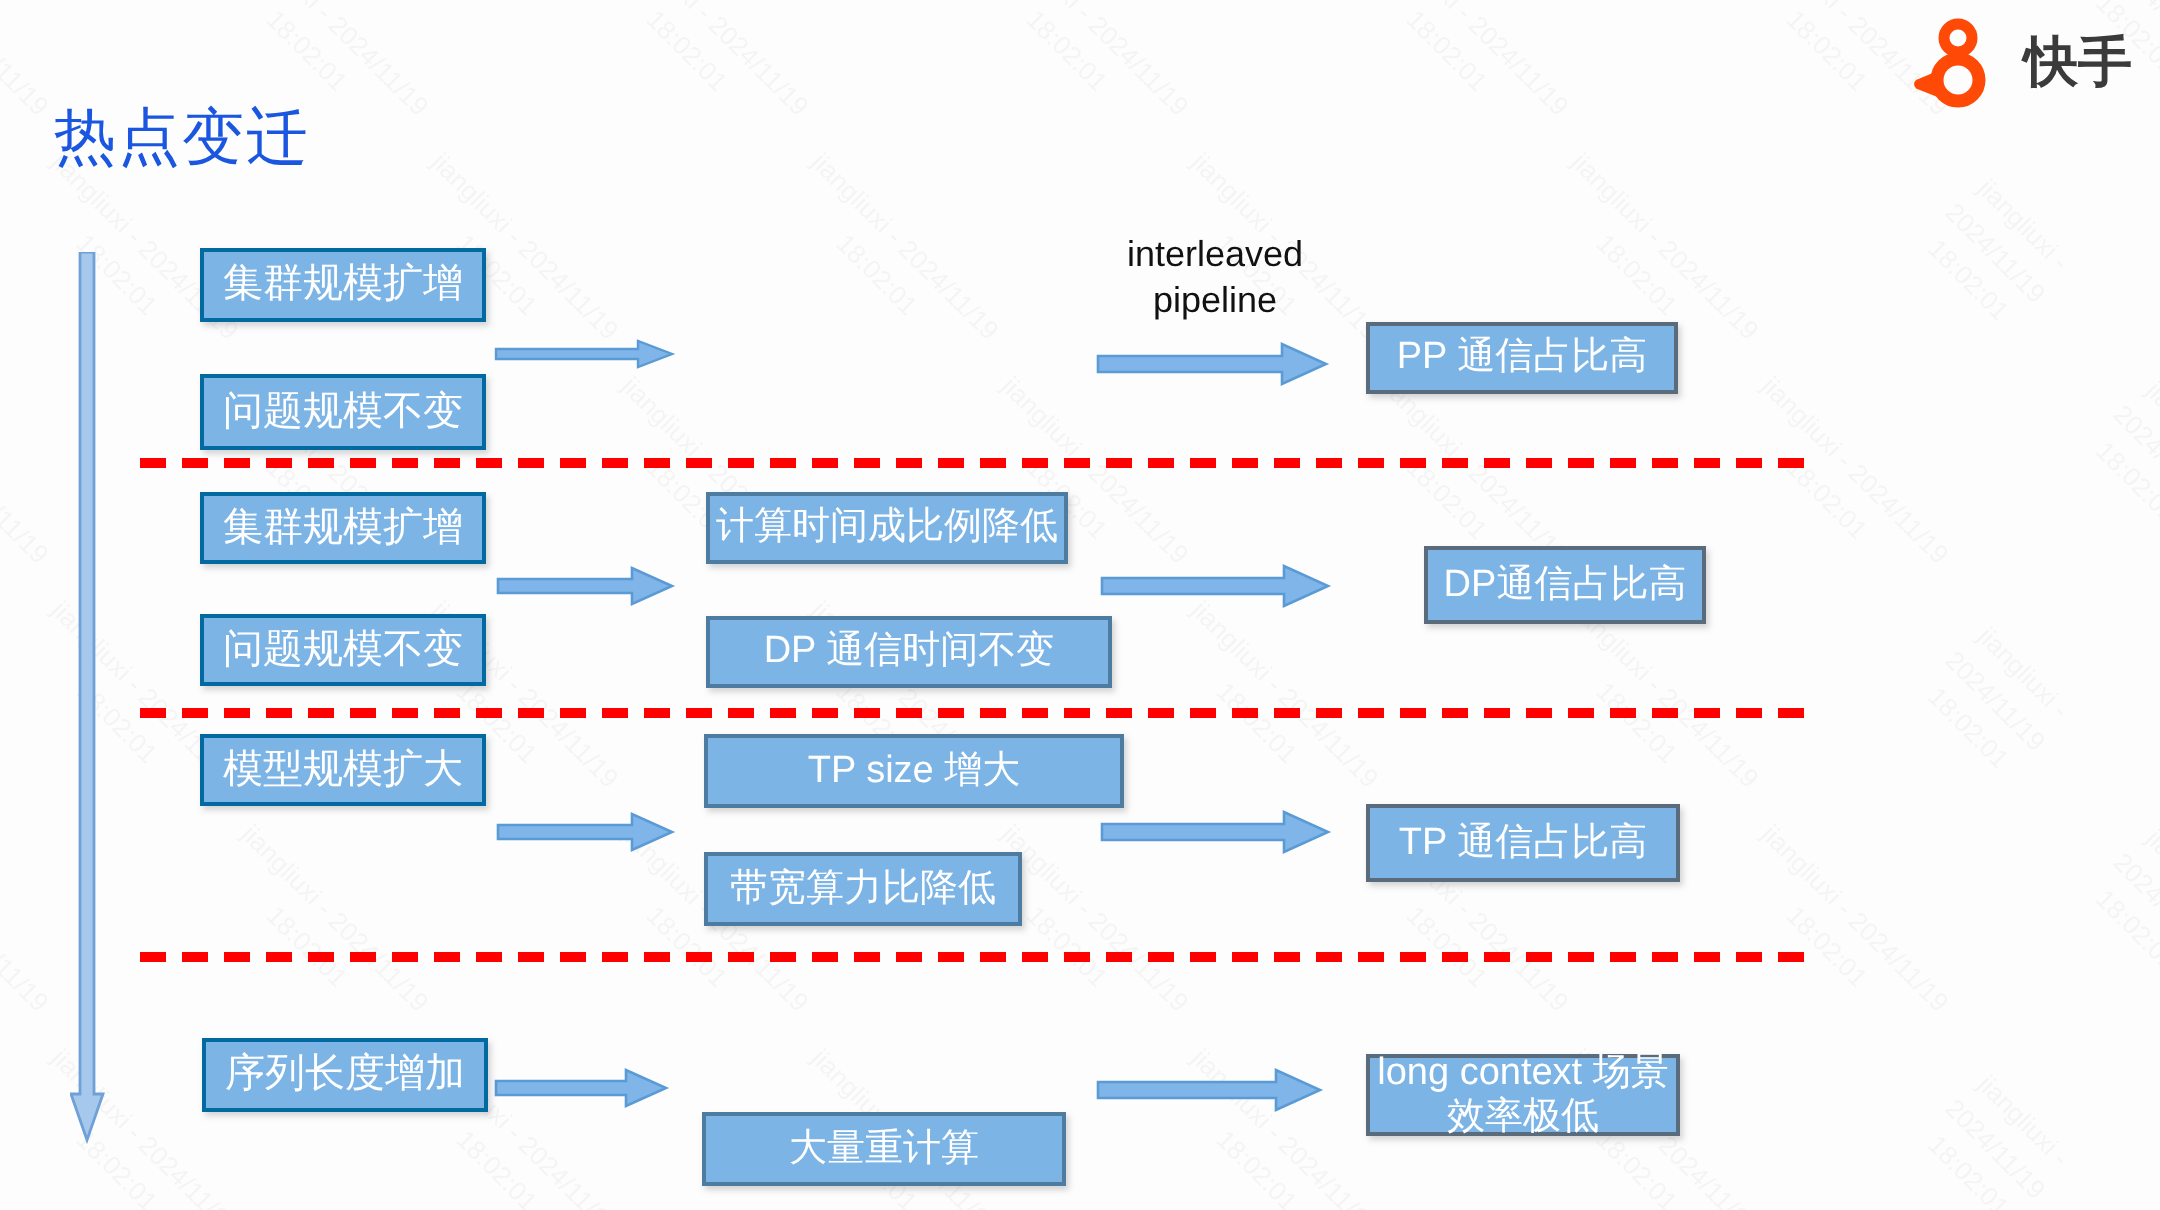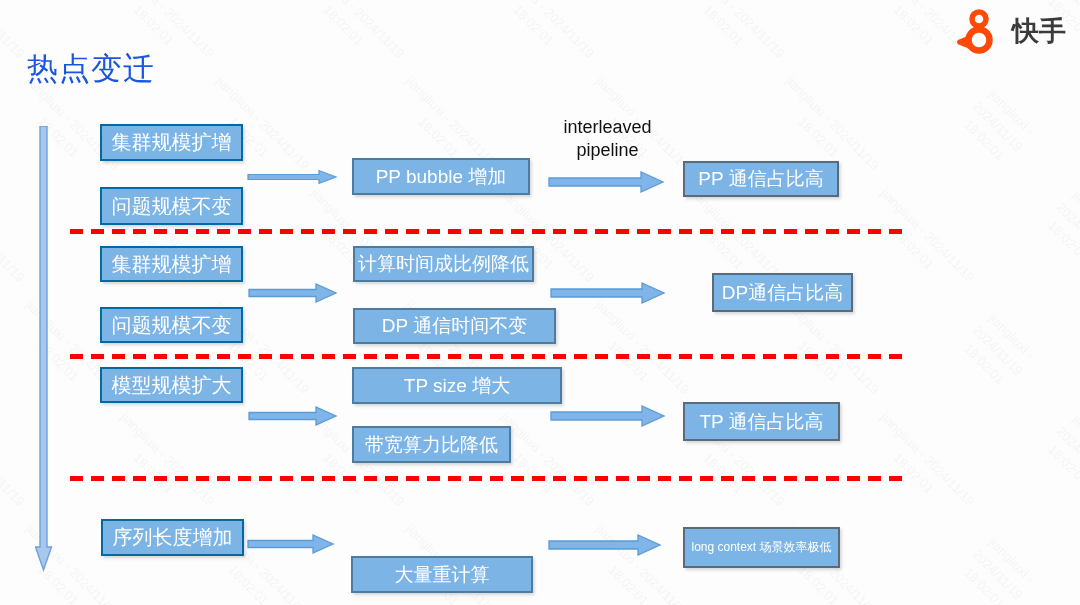--- a/index.html
+++ b/index.html
@@ -24,21 +24,21 @@
   
   .box{
     position:absolute;z-index:2;box-sizing:border-box;
     display:flex;align-items:center;justify-content:center;text-align:center;
     background:#7CB4E6;color:#fff;font-size:20px;line-height:1.15;
     box-shadow:1.5px 2px 3px rgba(120,120,120,.30);
   }
   .b-left  {border:2px solid #0369a1;}
   .b-mid   {border:2px solid #4E7BA0;font-size:19px;}
   .b-right {border:2px solid #5A6B7B;font-size:19px;}
-  .b-small {font-size:12px;}
+  .b-small {font-size:19px;}
   
   .arr{position:absolute;z-index:1;}
   .divider{
     position:absolute;left:70px;width:838px;height:5px;z-index:1;
     background:repeating-linear-gradient(90deg,#FE0000 0 13px,transparent 13px 21px);
   }
   .note{
     position:absolute;z-index:2;left:535px;top:116px;width:145px;
     text-align:center;font-size:18px;line-height:1.3;color:#111;white-space:pre-line;
   }
@@ -142,21 +142,20 @@
 
   <svg class="arr" style="left:35px;top:126px" width="18" height="446" viewBox="0 0 18 446">
     <polygon points="5,0 12,0 12,421 16.5,421 8.5,444 0.5,421 5,421" fill="#A5C8EC" stroke="#6FA0D8" stroke-width="1.4"></polygon>
   </svg>
 
   <div class="box b-left" style="left:100px;top:124px;width:143px;height:37px">集群规模扩增</div>
   <div class="box b-left" style="left:100px;top:187px;width:143px;height:38px">问题规模不变</div>
   <svg class="arr" style="left:247px;top:169px" width="91" height="16" viewBox="0 0 91 16">
     <polygon points="1,5.5 72,5.5 72,1.5 89,8 72,14.5 72,10.5 1,10.5" fill="#7FB5E8" stroke="#5B9BD5" stroke-width="1.2"></polygon>
   </svg>
-  <div class="box b-mid" style="left:352px;top:158px;width:178px;height:37px">PP bubble 增加</div>
   <div class="note">interleaved
 pipeline</div>
   <svg class="arr" style="left:548px;top:170px" width="117" height="24" viewBox="0 0 117 24">
     <polygon points="1,8 93,8 93,2 115,12 93,22 93,16 1,16" fill="#7FB5E8" stroke="#5B9BD5" stroke-width="1.3"></polygon>
   </svg>
   <div class="box b-right" style="left:683px;top:161px;width:156px;height:36px">PP 通信占比高</div>
 
   <div class="divider" style="top:229px"></div>
 
   <div class="box b-left" style="left:100px;top:246px;width:143px;height:36px">集群规模扩增</div>

